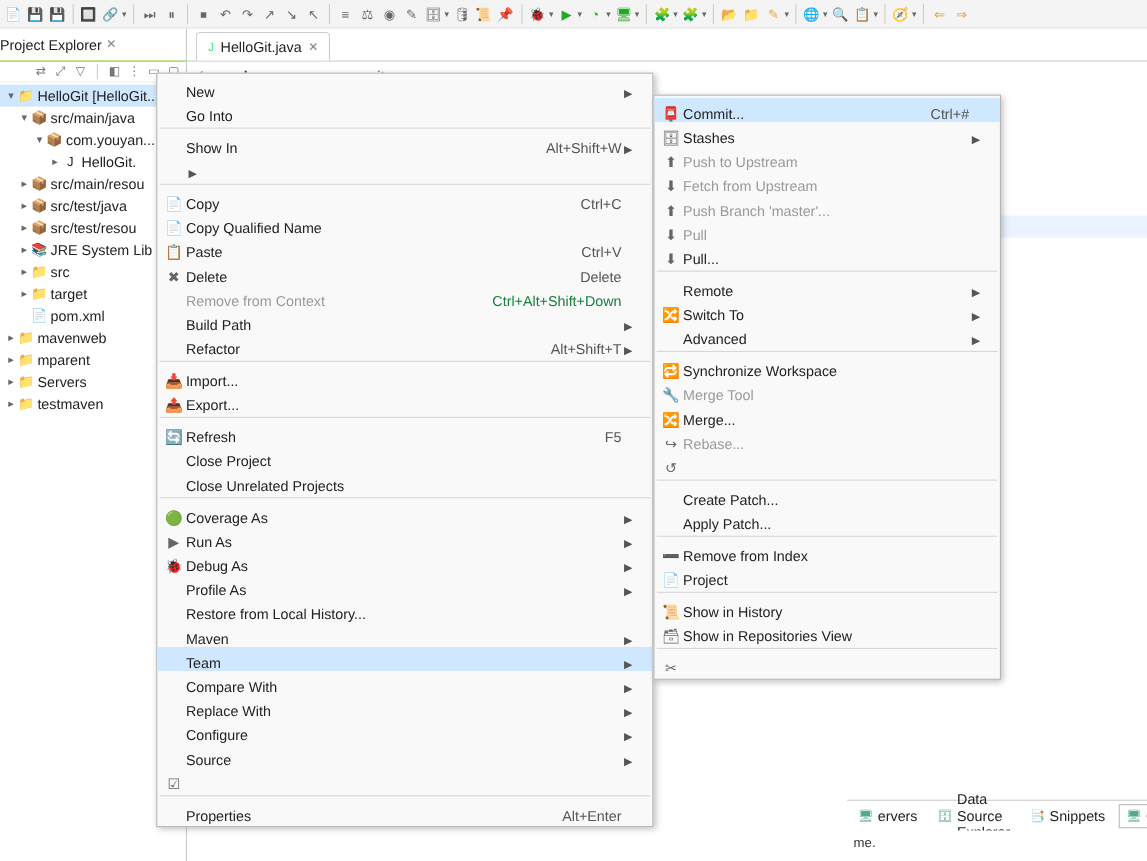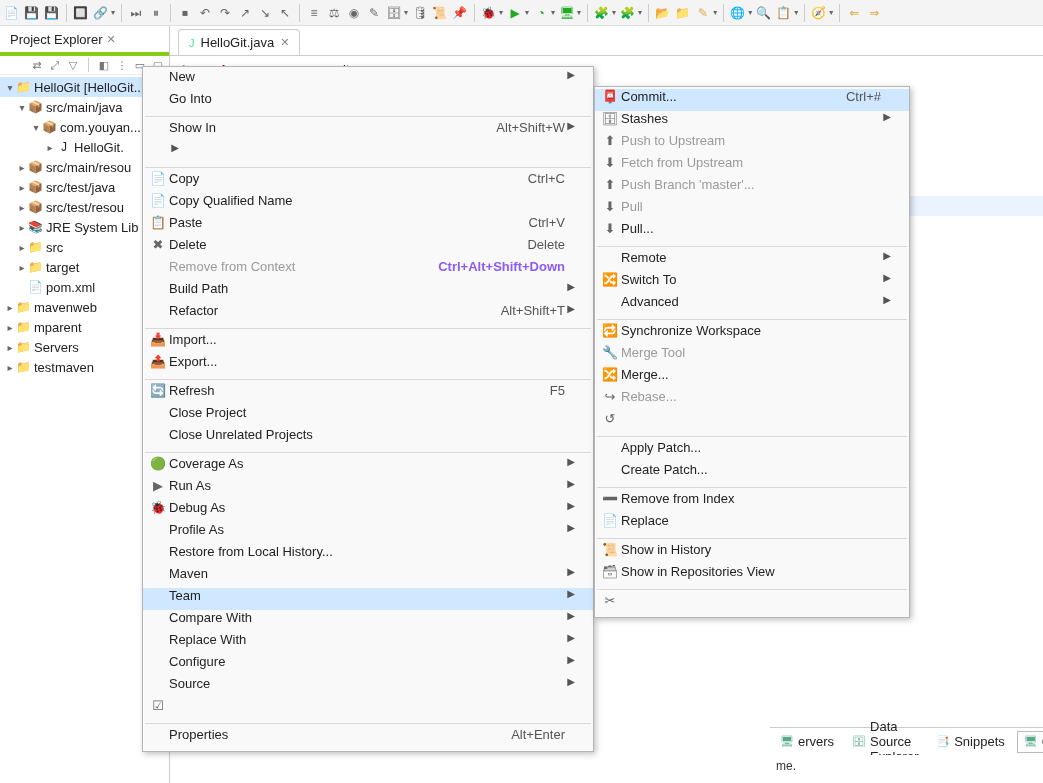--- a/index.html
+++ b/index.html
@@ -5,21 +5,21 @@
   * { box-sizing: border-box; font-family: "Segoe UI", Tahoma, sans-serif; font-size: 13px; }
   body { margin:0; padding:0; width:1043px; height:783px; background:#fff; overflow:hidden; color:#222; }
   .toolbar { height:26px; background:#f4f4f4; border-bottom:1px solid #ddd; display:flex; align-items:center; padding:0 4px; gap:4px; overflow:hidden; white-space:nowrap; }
   .tbicon { width:16px; height:16px; display:inline-block; color:#666; font-size:12px; line-height:16px; text-align:center; }
   .tbsep { width:1px; height:18px; background:#ccc; margin:0 2px; }
   .tbdd  { font-size:8px; color:#666; margin-left:-2px; }
   .main { display:flex; height:calc(100% - 26px); }
 
   
   .explorer { width:170px; border-right:1px solid #ccc; background:#fff; }
-  .explorer-header { height:30px; display:flex; align-items:center; justify-content:space-between; padding:0 4px 0 10px; border-bottom:4px solid #84cc16; }
+  .explorer-header { height:30px; display:flex; align-items:center; justify-content:space-between; padding:0 4px 0 0; border-bottom:1px solid #84cc16; }
   .explorer-title { display:flex; align-items:center; gap:2px; font-size:13px; }
   .explorer-title .x { color:#888; font-size:11px; margin-left:2px; }
   .explorer-tools { display:flex; gap:4px; }
   .explorer-tools span { width:14px; height:14px; color:#777; font-size:11px; line-height:14px; text-align:center; }
   .tree { padding:2px 0; }
   .tree-row { display:flex; align-items:center; height:20px; padding-left:4px; white-space:nowrap; overflow:hidden; }
   .tree-row.sel { background:#cfe8ff; }
   .tree-row .tw { width:12px; text-align:center; color:#666; font-size:10px; }
   .tree-row .ic { width:16px; text-align:center; font-size:12px; }
   .tree-row .lbl { margin-left:2px; }
@@ -33,28 +33,28 @@
   .editor-tab { height:26px; display:flex; align-items:center; gap:6px; padding:0 10px; border:1px solid #ccc; border-bottom:none; background:#fff; border-radius:4px 4px 0 0; }
   .editor-tab .ic { color:#4e8; font-size:11px; }
   .editor-tab .x  { color:#888; font-size:11px; }
   .editor-body { padding:6px 10px; font-family: Consolas, monospace; font-size:13px; }
   .editor-body .ln { color:#999; margin-right:12px; }
   .editor-body .kw { color:#960032; font-weight:bold; }
   .editor-sel { position:absolute; left:600px; right:0; top:170px; height:20px; background:#eaf3ff; }
 
   
   .menu { position:absolute; background:#f9f9f9; border:1px solid #b5b5b5; box-shadow:2px 2px 6px rgba(0,0,0,.25); padding:2px 0; }
-  .menu .item { display:flex; align-items:flex-start; height:22px; padding:0 18px 0 4px; cursor:default; }
+  .menu .item { display:flex; align-items:flex-end; height:22px; padding:0 18px 0 4px; cursor:default; }
   .menu .item.disabled { color:#9a9a9a; }
   .menu .item.hover   { background:#cfe8ff; }
   .menu .item .ic  { width:22px; text-align:center; font-size:13px; color:#666; }
   .menu .item.hover .ic { color:#555; }
   .menu .item .txt { flex:1; white-space:nowrap; }
   .menu .item .sc  { color:#555; margin-left:30px; white-space:nowrap; }
-  .menu .item.disabled .sc { color:#8b5cf6;font-weight:bold; }
+  .menu .item.disabled .sc { color:#15803d; }
   .menu .item .ar  { width:10px; text-align:right; color:#555; font-size:10px; }
   .menu .sep { height:1px; background:#d8d8d8; margin:3px 2px; }
 
   #menu1 { left:142px; top:66px; width:452px; }
   #menu2 { left:594px; top:86px; width:316px; }
 
   
   .bottom { position:absolute; left:600px; right:0; bottom:28px; height:28px; border-top:1px solid #ccc; display:flex; align-items:center; gap:6px; padding:0 4px; background:#fff; }
   .viewtab { display:flex; align-items:center; gap:4px; padding:0 6px; height:22px; }
   .viewtab .ic { color:#5a8; font-size:11px; }
@@ -492,37 +492,37 @@
       <span class="txt">Rebase...</span>
       <span class="ar"></span>
     </div>
     <div class="item disabled">
       <span class="ic">↺</span>
       <span class="ar"></span>
     </div>
     <div class="sep"></div>
     <div class="item">
       <span class="ic"></span>
+      <span class="txt">Create Patch...</span>
+      <span class="ar"></span>
+    </div>
+    <div class="item">
+      <span class="ic"></span>
       <span class="txt">Apply Patch...</span>
-      <span class="ar"></span>
-    </div>
-    <div class="item">
-      <span class="ic"></span>
-      <span class="txt">Create Patch...</span>
       <span class="ar"></span>
     </div>
     <div class="sep"></div>
     <div class="item">
       <span class="ic">➖</span>
       <span class="txt">Remove from Index</span>
       <span class="ar"></span>
     </div>
     <div class="item">
       <span class="ic">📄</span>
-      <span class="txt">Replace</span>
+      <span class="txt">Project</span>
       <span class="ar"></span>
     </div>
     <div class="sep"></div>
     <div class="item">
       <span class="ic">📜</span>
       <span class="txt">Show in History</span>
       <span class="ar"></span>
     </div>
     <div class="item">
       <span class="ic">🗃</span>

